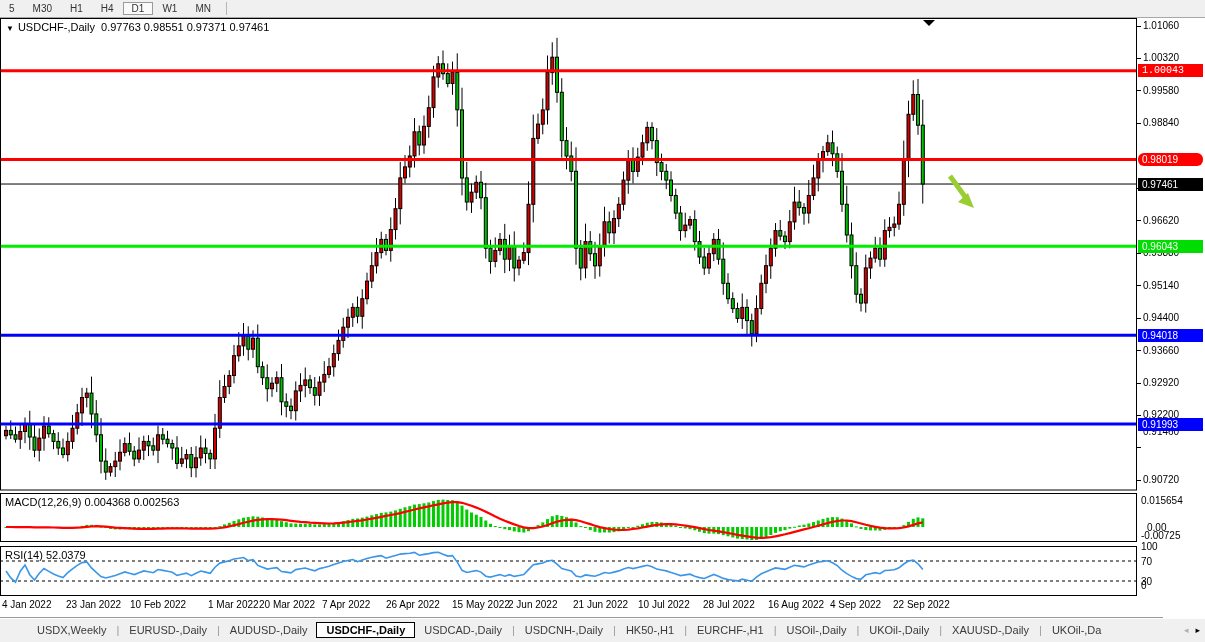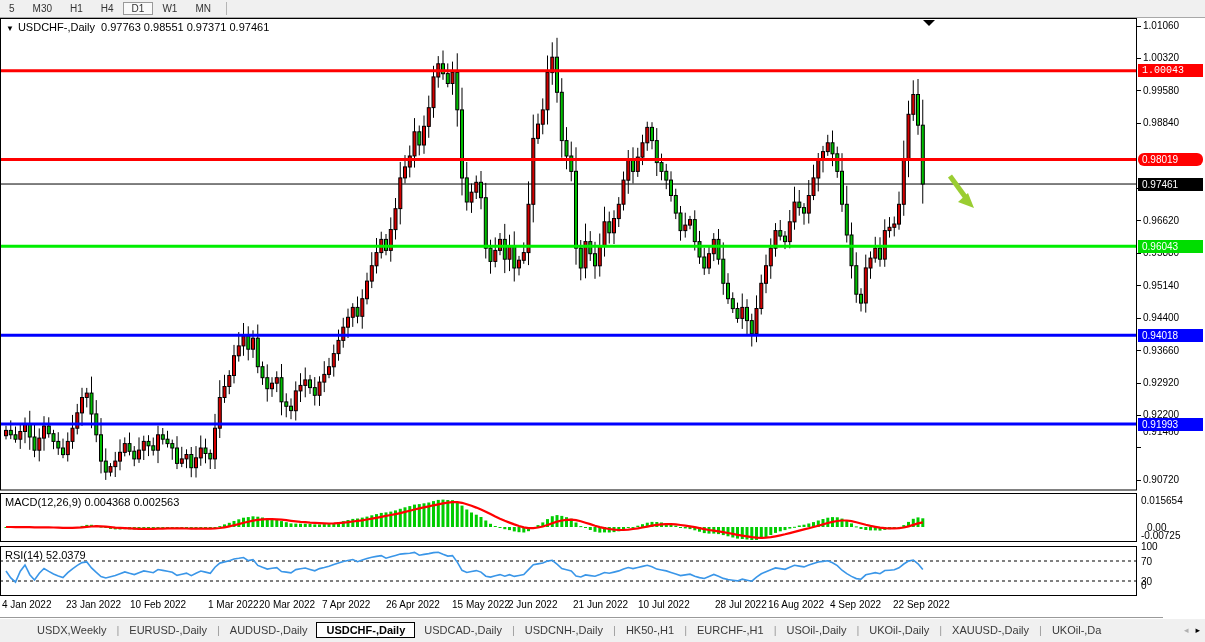--- a/index.html
+++ b/index.html
@@ -719,21 +719,21 @@
       <div class="date-label" style="left: 66px;">23 Jan 2022</div>
       <div class="date-label" style="left: 130px;">10 Feb 2022</div>
       <div class="date-label" style="left: 188px; margin-left: 20px;">1 Mar 2022</div>
       <div class="date-label" style="left: 259px;">20 Mar 2022</div>
       <div class="date-label" style="left: 322px;">7 Apr 2022</div>
       <div class="date-label" style="left: 386px;">26 Apr 2022</div>
       <div class="date-label" style="left: 452px;">15 May 2022</div>
       <div class="date-label" style="left: 508px;">2 Jun 2022</div>
       <div class="date-label" style="left: 573px;">21 Jun 2022</div>
       <div class="date-label" style="left: 638px;">10 Jul 2022</div>
-      <div class="date-label" style="left: 703px; margin-left: 12px;">28 Jul 2022</div>
+      <div class="date-label" style="left: 703px;">28 Jul 2022</div>
       <div class="date-label" style="left: 768px;">16 Aug 2022</div>
       <div class="date-label" style="left: 830px;">4 Sep 2022</div>
       <div class="date-label" style="left: 893px;">22 Sep 2022</div>
     </div>
 
   <div id="tab-bar">
       <div class="tab">USDX,Weekly</div>
       <div class="tab-div">|</div>
       <div class="tab">EURUSD-,Daily</div>
       <div class="tab-div">|</div>

